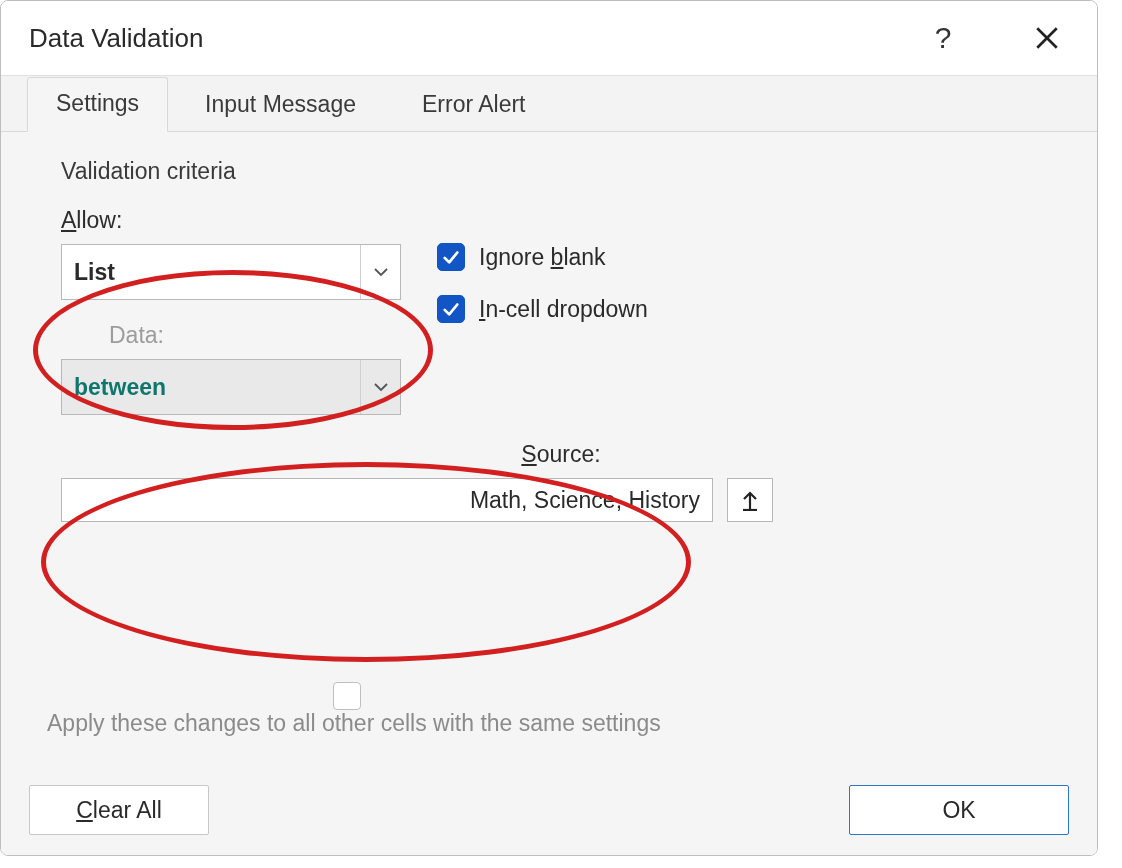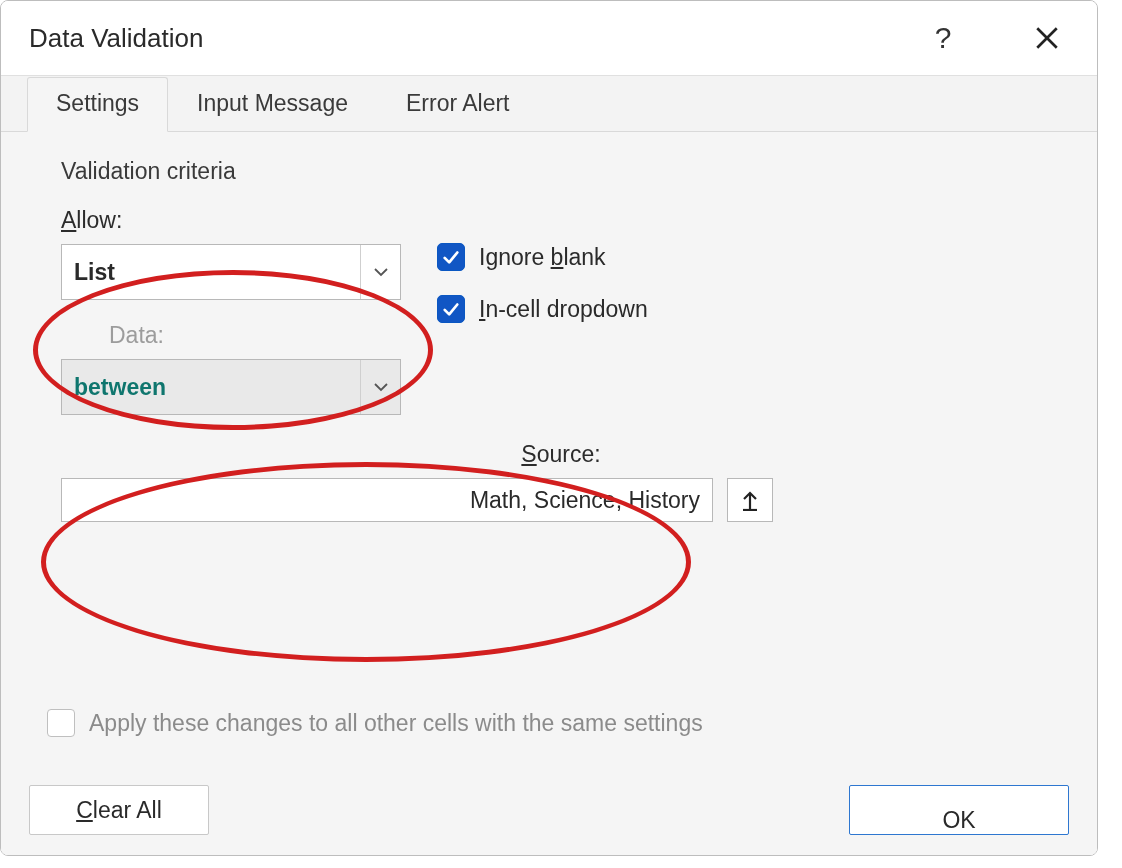--- a/index.html
+++ b/index.html
@@ -54,25 +54,26 @@
     background: #f5f5f5;
     border-top: 1px solid #e0e0e0;
     height: calc(100% - 74px);
     padding: 0;
     position: relative;
   }
 
   
   .tabstrip {
     display: flex;
-    align-items: flex-start;
+    align-items: center;
     height: 56px;
     padding: 0 0 0 26px;
     border-bottom: 1px solid #d9d9d9;
     background: #f3f3f3;
+    gap: 8px;
   }
   .tab {
     padding: 12px 28px 14px 28px;
     font-size: 23px;
     color: #3a3a3a;
     background: transparent;
     border: 1px solid transparent;
     border-bottom: none;
     position: relative;
     top: 1px;
@@ -151,21 +152,21 @@
     display: flex; align-items: center; justify-content: center;
     margin-right: 14px;
   }
   .cb-box svg { width: 18px; height: 18px; }
   .cb-box svg polyline { fill: none; stroke: #fff; stroke-width: 3; stroke-linecap: round; stroke-linejoin: round; }
   .cb-box.empty {
     background: #fff;
     border: 1px solid #bfbfbf;
     border-radius: 4px;
   }
-  .checkbox.disabled { color: #8b8b8b; }
+  .checkbox.disabled { color: #8b8b8b; flex-direction: column; }
   .checkbox .ul { text-decoration: underline; }
 
   .right-checks {
     margin-left: 36px;
     display: flex; flex-direction: column; gap: 24px;
   }
 
   .source-row {
     display: flex; align-items: center; gap: 14px;
   }
@@ -344,19 +345,19 @@
       <div class="annot a1"></div>
       <div class="annot a2"></div>
 
     </div>
 
     <div class="buttonbar">
       <div class="dlg-btn" style="min-width:180px;">
         <span><span class="ul">C</span><span>lear All</span></span>
       </div>
       <div class="spacer"></div>
-      <div class="dlg-btn primary" style="min-width:220px;align-items:flex-end;">
+      <div class="dlg-btn primary" style="min-width:220px;">
         <span>OK</span>
       </div>
     </div>
 
   </div>
 </div>
 
 </body></html>

